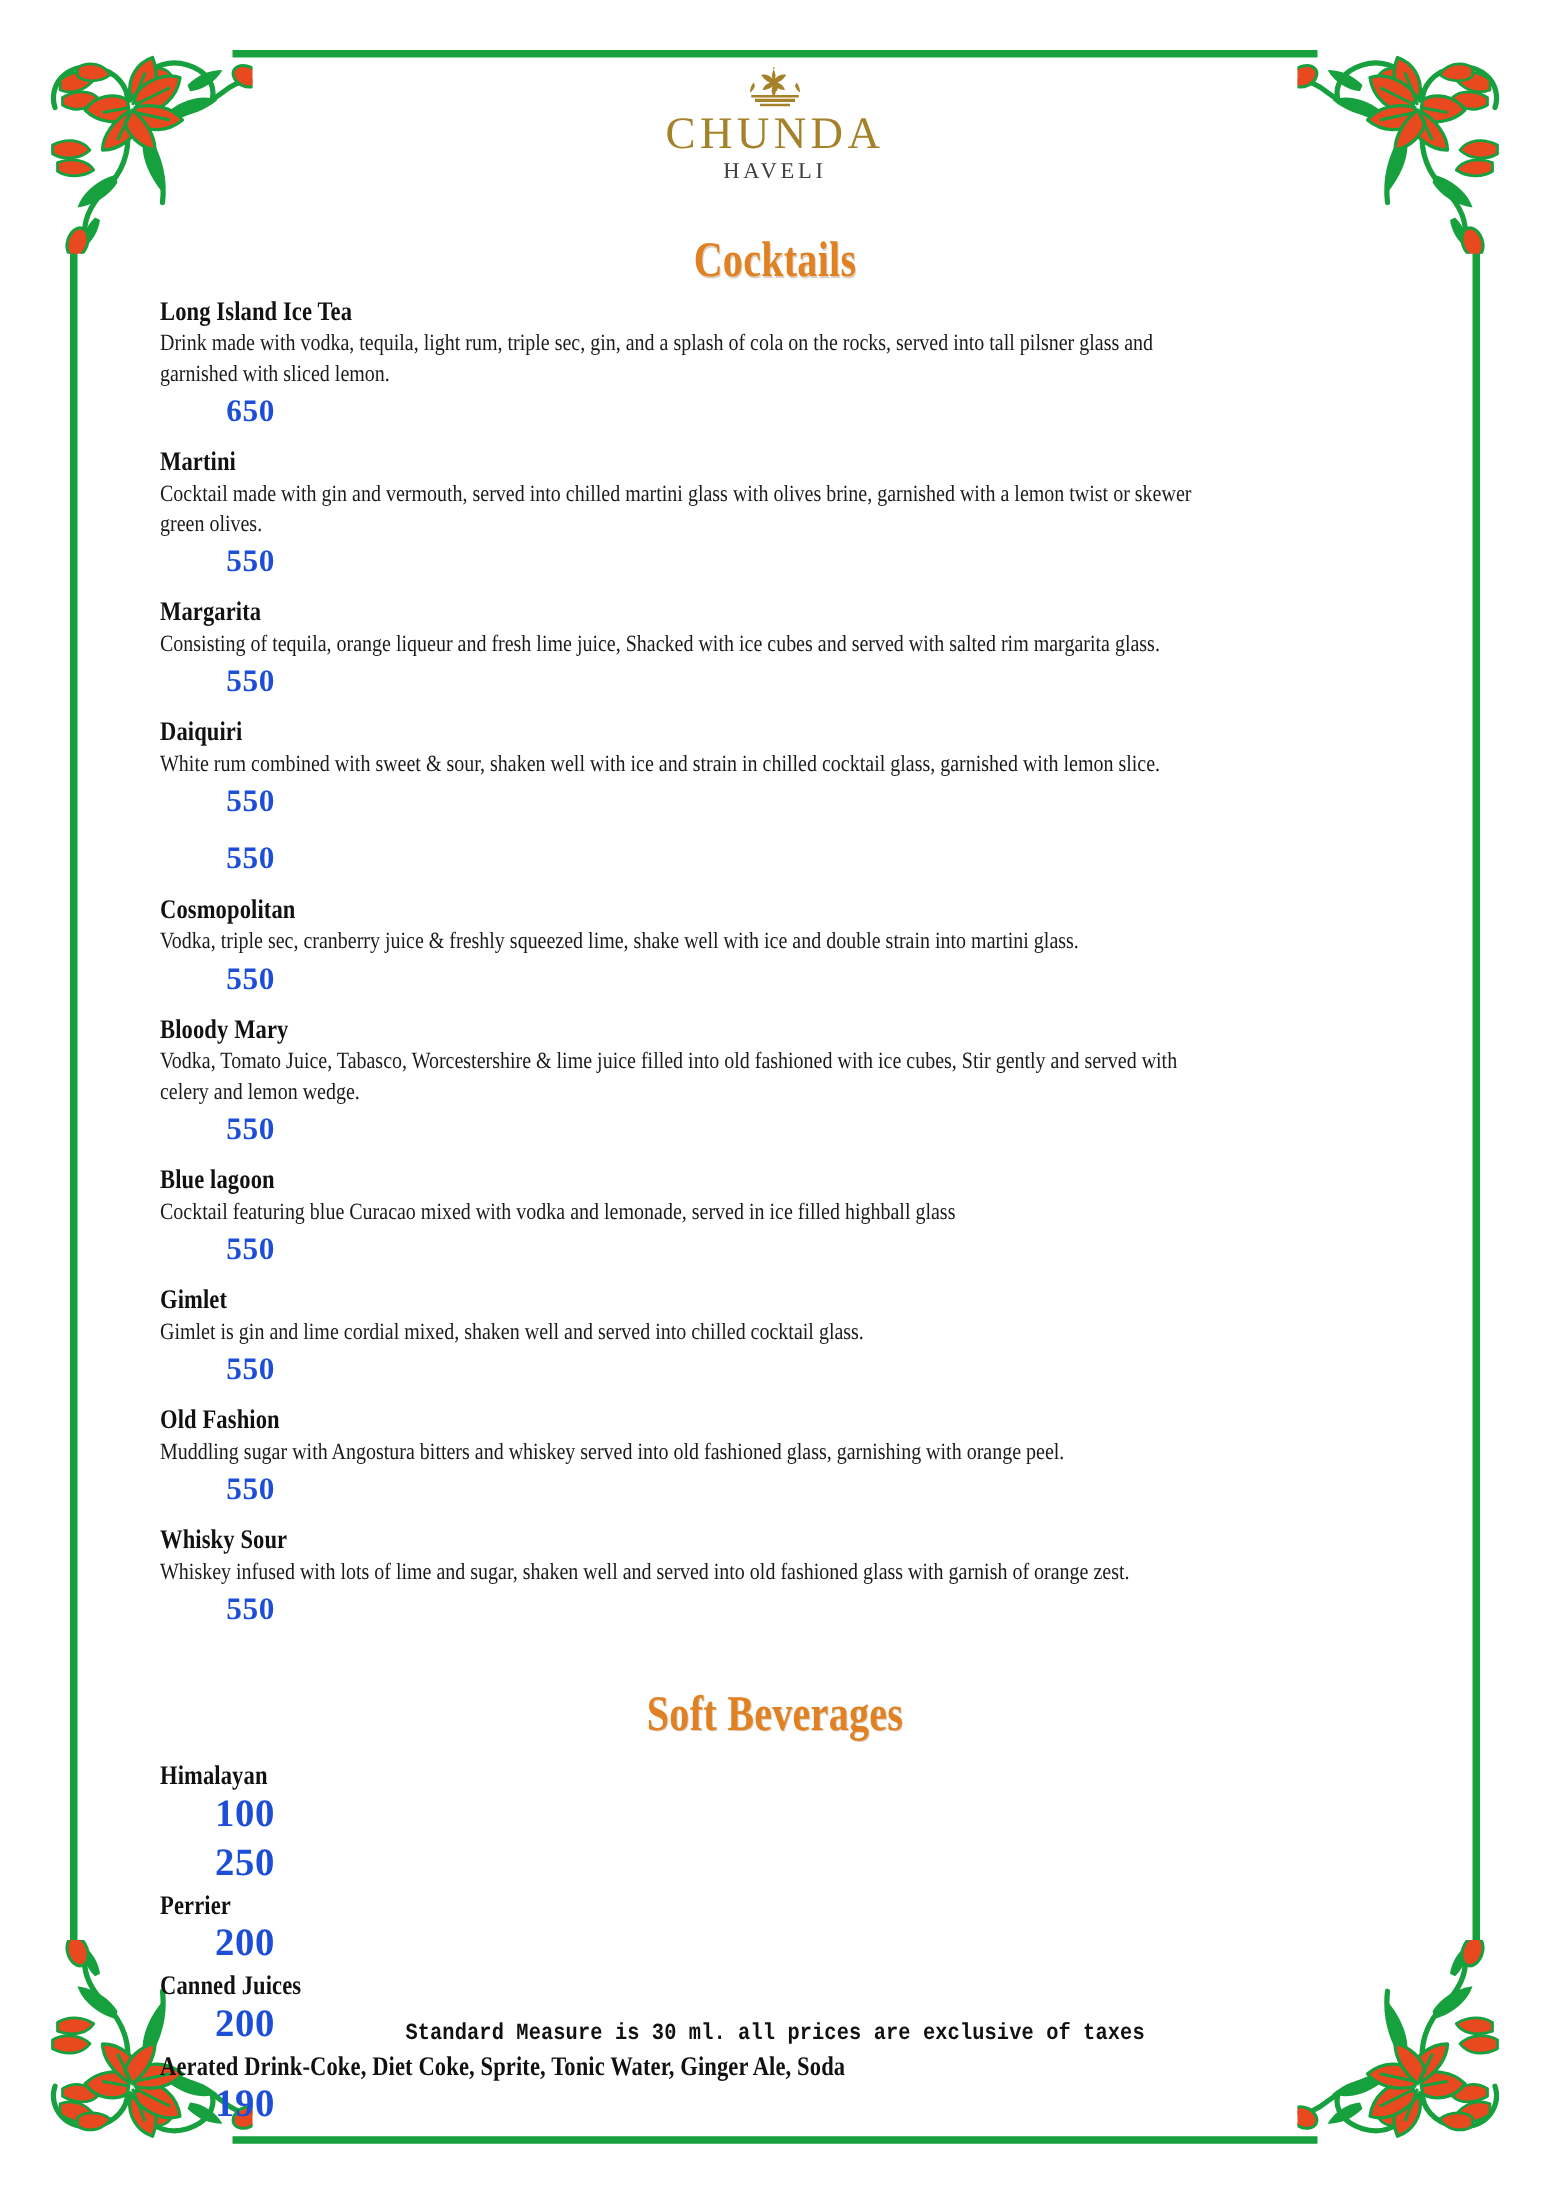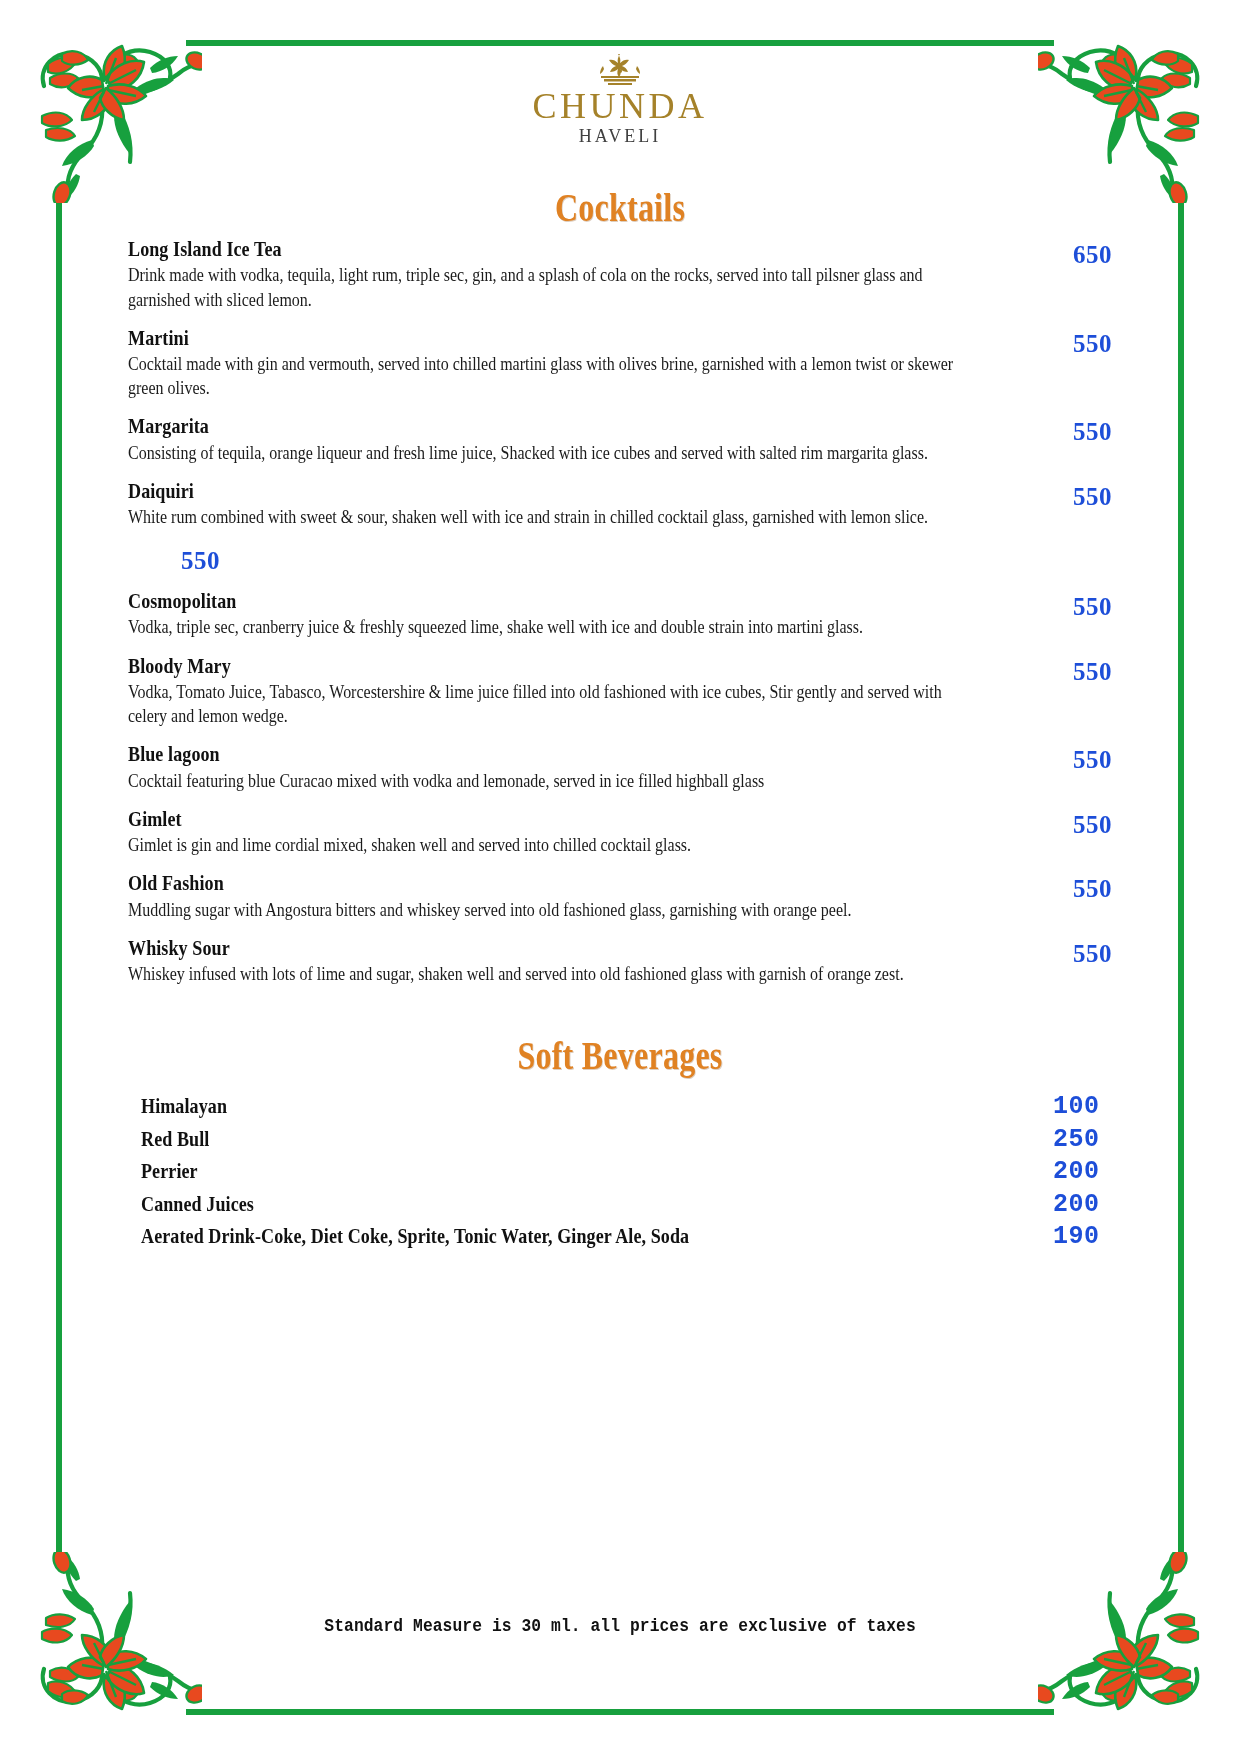--- a/index.html
+++ b/index.html
@@ -60,20 +60,21 @@
   #cocktails-title{margin-bottom:6px;}
   #soft-title{margin:46px 0 14px 0;}
 
   .items{list-style:none;margin:0;padding:0;}
 
   .item{
     display:flex;
     align-items:flex-start;
     justify-content:space-between;
     margin-bottom:14px;
+    flex-direction:column;
   }
   .item-main{flex:1 1 auto;padding-right:22px;max-width:845px;}
 
   .item-name{
     font-family:"Liberation Serif", serif;
     font-weight:bold;
     font-size:21.5px;
     color:#111111;
     line-height:1.18;
     letter-spacing:.1px;
@@ -106,21 +107,21 @@
   }
 
   
   .row{
     display:flex;
     align-items:baseline;
     justify-content:center;
     margin-bottom:5px;
   }
   .row .item-name{padding-top:0;}
-  .row .item-price{padding-top:0;font-size:25px;font-family:Liberation Mono, monospace;}
+  .row .item-price{padding-top:0;font-size:31px;}
 
   
   #footer{
     position:absolute;left:0;right:0;bottom:118px;
     text-align:center;
     font-family:Liberation Mono, monospace;
     font-weight:bold;
     font-size:18.5px;
     color:#111;
     letter-spacing:.1px;
@@ -423,23 +424,20 @@
 
     <div class="section-title" id="soft-title">Soft Beverages</div>
     <ul class="items" id="soft-list">
         <li class="item row">
           <div class="item-main">
             <div class="item-name">Himalayan</div>
           </div>
           <div class="item-price">100</div>
         </li>
         <li class="item row">
-          <div class="item-main">
-            <div class="item-name">Red Bull</div>
-          </div>
           <div class="item-price">250</div>
         </li>
         <li class="item row">
           <div class="item-main">
             <div class="item-name">Perrier</div>
           </div>
           <div class="item-price">200</div>
         </li>
         <li class="item row">
           <div class="item-main">

